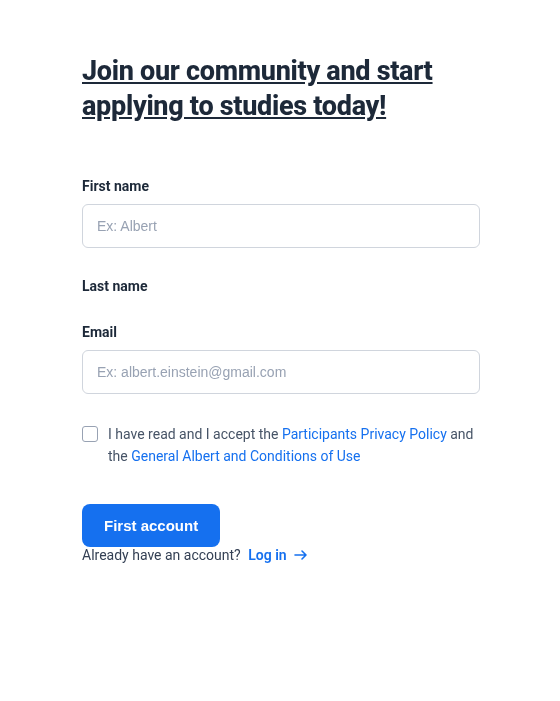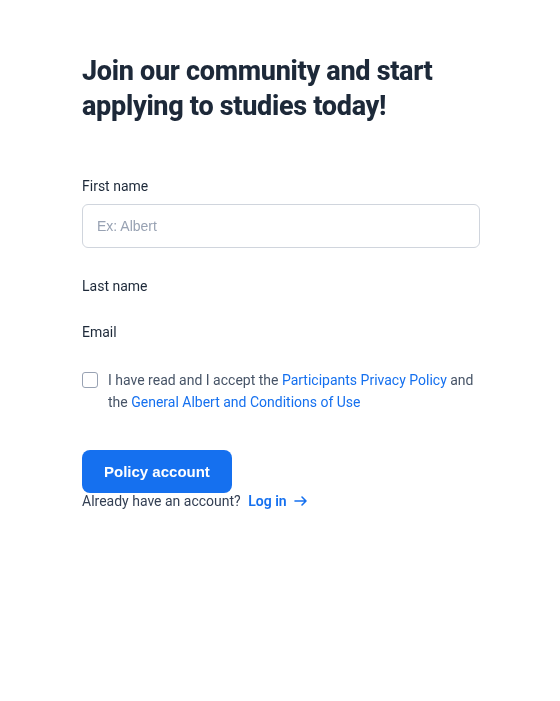--- a/index.html
+++ b/index.html
@@ -10,28 +10,29 @@
       height: 701px;
       padding: 54px 80px 40px 82px;
     }
     .title {
       font-size: 27px;
       font-weight: 800;
       color: #1d2939;
       line-height: 1.3;
       margin-bottom: 54px;
       letter-spacing: -0.3px;
+      text-decoration: underline;
     }
     .form-group {
       margin-bottom: 30px;
     }
     .label {
       display: block;
       font-size: 14px;
-      font-weight: 400;
+      font-weight: 700;
       color: #1d2939;
       margin-bottom: 10px;
     }
     .input {
       width: 100%;
       height: 44px;
       padding: 0 14px;
       border: 1px solid #d0d5dd;
       border-radius: 6px;
       font-size: 14px;
@@ -109,30 +110,31 @@
   <label class="label">First name</label>
   <input class="input" type="text" placeholder="Ex: Albert" style="">
 </div>
 
 <div class="form-group">
   <label class="label">Last name</label>
 </div>
 
 <div class="form-group">
   <label class="label">Email</label>
+  <input class="input" type="email" placeholder="Ex: albert.einstein@gmail.com" style="">
 </div>
 
 <div class="checkbox-row">
   <input type="checkbox" class="checkbox" style="">
   <div class="checkbox-label">
     <span>I have read and I accept the </span><a class="link">Participants Privacy Policy</a><span> and the </span><a class="link">General Albert and Conditions of Use</a>
   </div>
 </div>
 
-<button class="btn-primary">Policy account</button>
+<button class="btn-primary">First account</button>
 
 <div class="footer-text">
   <span>Already have an account?</span>
   <a class="login-link">
     <span>Log in</span>
     <span class="arrow-icon">
       <svg width="14" height="12" viewBox="0 0 14 12" fill="none">
           <path d="M1 6h11M8 2l4 4-4 4" stroke="#1570ef" stroke-width="1.6" stroke-linecap="round" stroke-linejoin="round"></path>
         </svg>
     </span>

